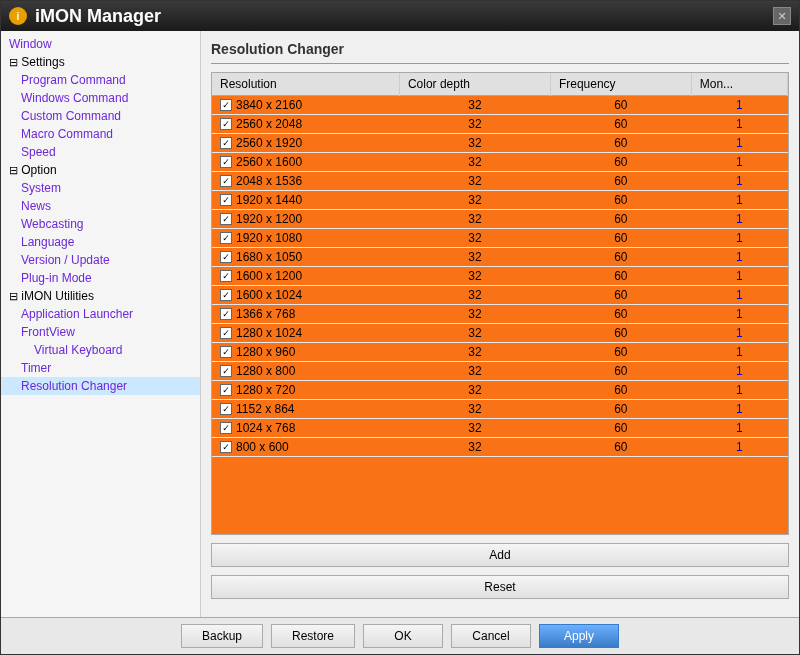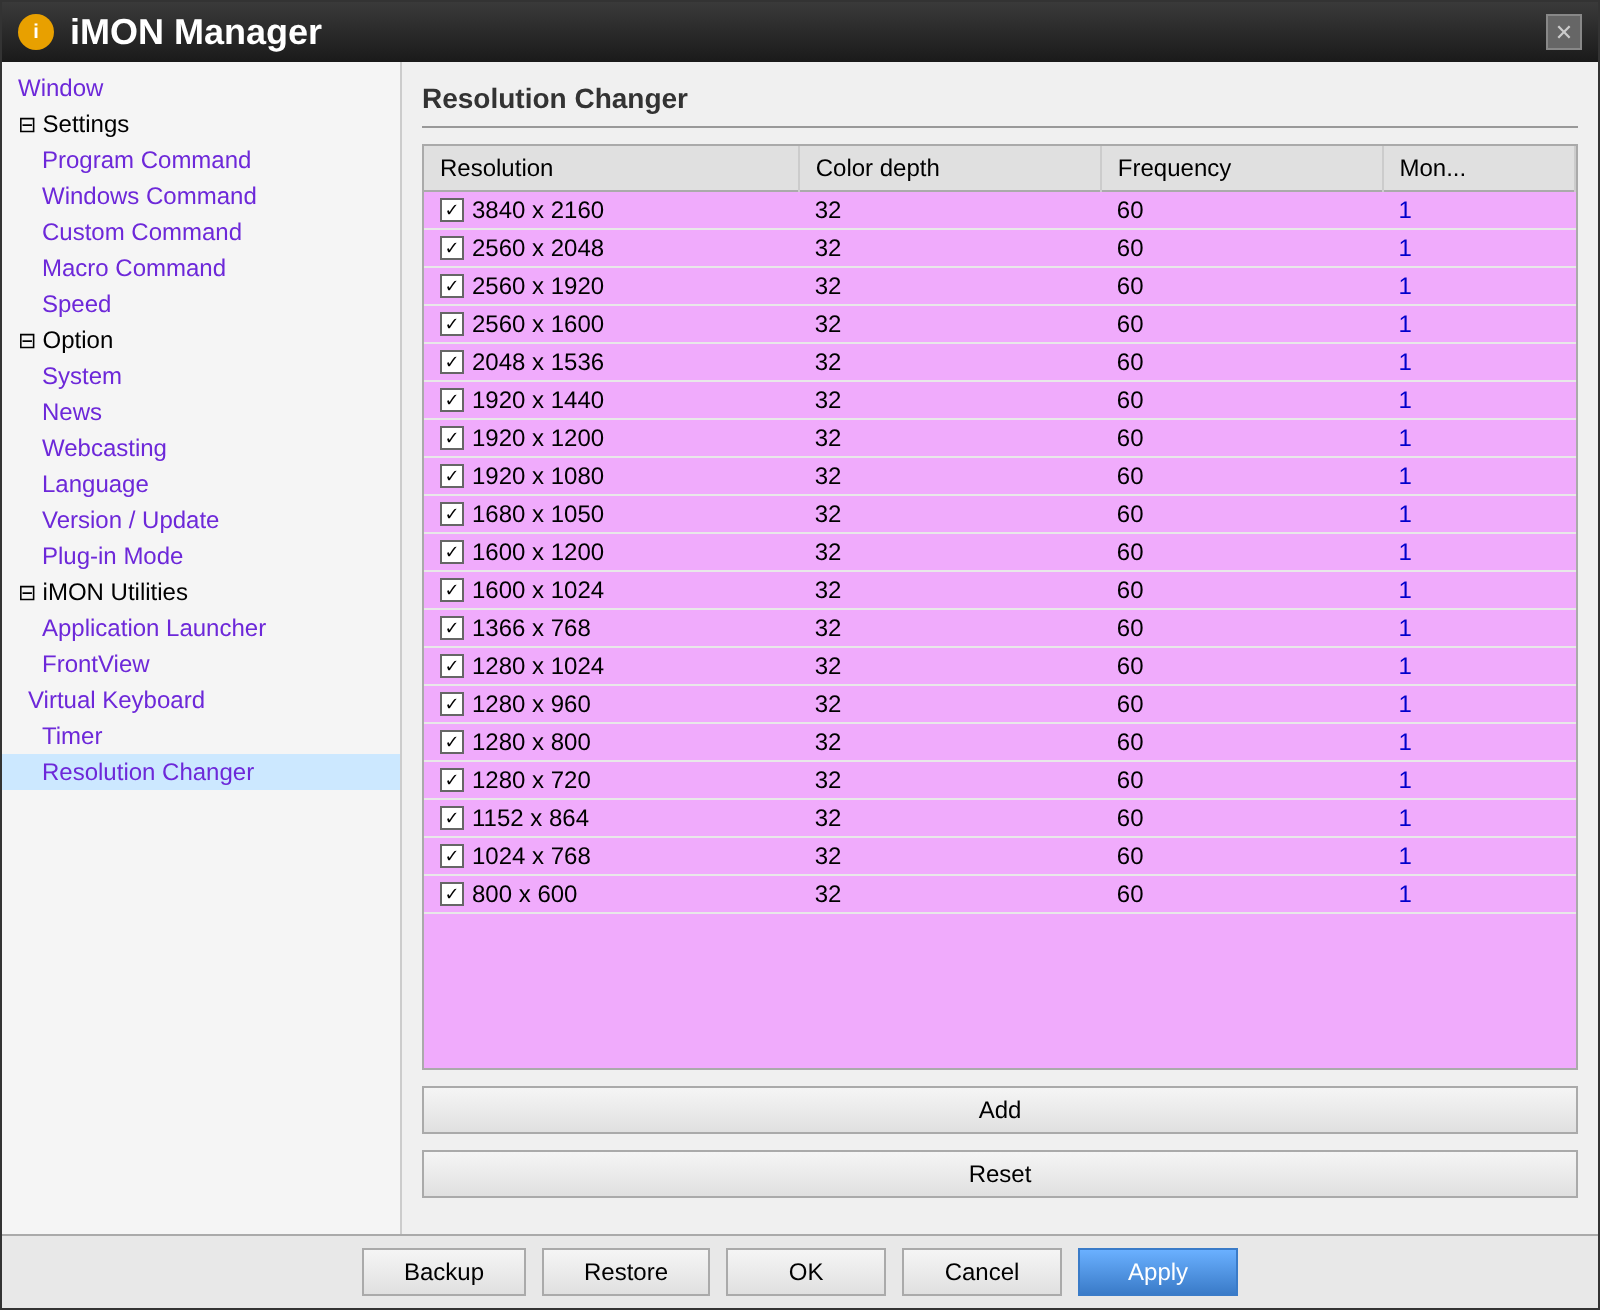--- a/index.html
+++ b/index.html
@@ -109,21 +109,21 @@
       font-size: 14px;
       font-weight: bold;
       color: #333;
       border-bottom: 1px solid #999;
       padding-bottom: 6px;
       margin-bottom: 8px;
     }
     .table-container {
       flex: 1;
       border: 1px solid #aaa;
-      background: #f0abfc;
+      background: #f97316;
       overflow-y: auto;
       margin-bottom: 8px;
     }
     table {
       width: 100%;
       border-collapse: collapse;
     }
     thead tr {
       background: #e0e0e0;
       border-bottom: 1px solid #aaa;
@@ -136,20 +136,21 @@
       border-right: 1px solid #ccc;
     }
     tbody tr {
       border-bottom: 1px solid #e8e8e8;
     }
     tbody td {
       padding: 2px 8px;
       font-size: 12px;
     }
     tbody td.center {
+      text-align: center;
     }
     .checkbox-cell {
       display: flex;
       align-items: center;
       gap: 4px;
     }
     .cb {
       width: 12px;
       height: 12px;
       border: 1px solid #666;
@@ -227,21 +228,21 @@
         <div class="sidebar-section-header with-minus" style="padding-left: 8px;">Option</div>
         <div class="sidebar-item level1" style="padding-left: 20px;">System</div>
         <div class="sidebar-item level1" style="padding-left: 20px;">News</div>
         <div class="sidebar-item level1" style="padding-left: 20px;">Webcasting</div>
         <div class="sidebar-item level1" style="padding-left: 20px;">Language</div>
         <div class="sidebar-item level1" style="padding-left: 20px;">Version / Update</div>
         <div class="sidebar-item level1" style="padding-left: 20px;">Plug-in Mode</div>
         <div class="sidebar-section-header with-minus" style="padding-left: 8px;">iMON Utilities</div>
         <div class="sidebar-item level1" style="padding-left: 20px;">Application Launcher</div>
         <div class="sidebar-item level1" style="padding-left: 20px;">FrontView</div>
-        <div class="sidebar-item level1" style="padding-left: 13px;">Virtual Keyboard</div>
+        <div class="sidebar-item level1" style="padding-left: 33px;">Virtual Keyboard</div>
         <div class="sidebar-item level1" style="padding-left: 20px;">Timer</div>
         <div class="sidebar-item level1 selected" style="padding-left: 20px;">Resolution Changer</div>
       </div>
 
     <div class="main-panel">
       <div class="panel-title">Resolution Changer</div>
 
       <div class="table-container">
         <table>
           <thead>

